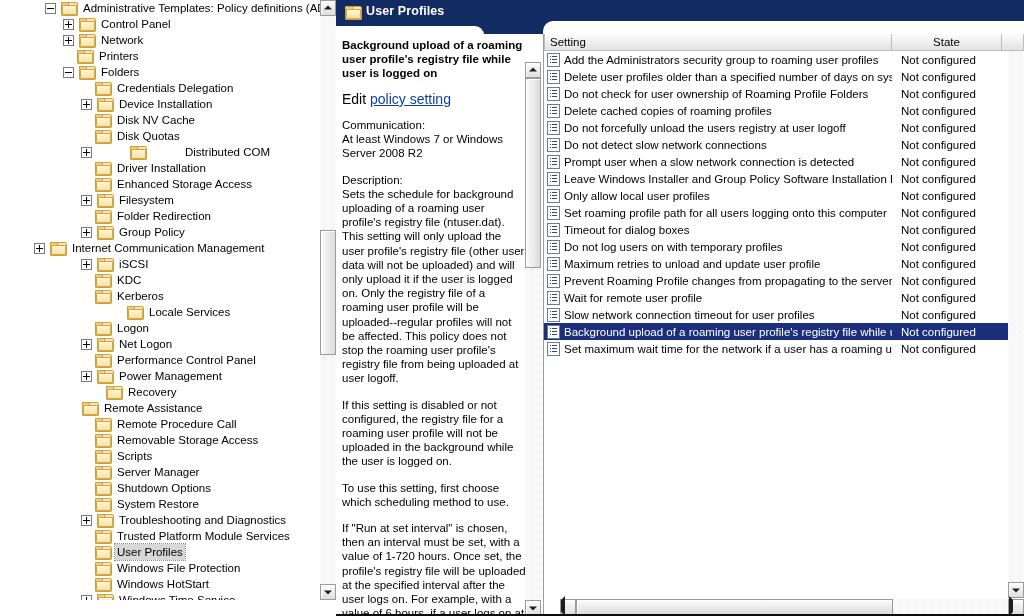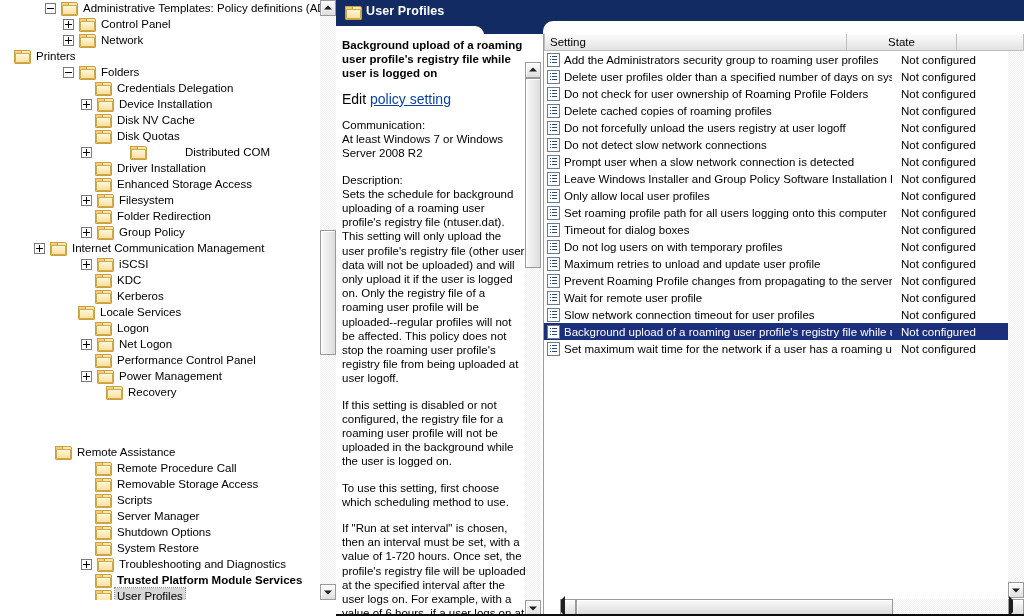--- a/index.html
+++ b/index.html
@@ -302,21 +302,21 @@
     border: 1px solid #bdbdbd;
     border-left: none;
     border-top: none;
     box-sizing: border-box;
     font-size: 11.5px;
     padding-left: 5px;
     color: #000;
     white-space: nowrap;
     overflow: hidden;
   }
-  #col-setting { width: 303px; border-left: 1px solid #bdbdbd; }
+  #col-setting { width: 348px; border-left: 1px solid #bdbdbd; }
   #col-state { width: 110px; text-align: center; padding-left: 0; }
   #col-spare { width: 22px; flex: 1 1 auto; }
 
   #settings-rows {
     position: absolute;
     left: 0; top: 17px;
     width: 466px;
     height: 547px;
     overflow: hidden;
   }
@@ -440,21 +440,21 @@
             <span class="hbar"></span>
             <span class="vbar"></span>
           </span>
           <span class="folder">
             <span class="back"></span>
             <span class="tab"></span>
             <span class="front"></span>
           </span>
           <span class="tlabel">Network</span>
         </div>
-        <div class="tnode" style="">
+        <div class="tnode" style="padding-left: 63px;">
           <span class="expander none"></span>
           <span class="folder">
             <span class="back"></span>
             <span class="tab"></span>
             <span class="front"></span>
           </span>
           <span class="tlabel">Printers</span>
         </div>
         <div class="tnode" style="padding-left: 63px;">
           <span class="expander">
@@ -604,21 +604,21 @@
         </div>
         <div class="tnode" style="padding-left: 81px;">
           <span class="expander none"></span>
           <span class="folder">
             <span class="back"></span>
             <span class="tab"></span>
             <span class="front"></span>
           </span>
           <span class="tlabel">Kerberos</span>
         </div>
-        <div class="tnode" style="padding-left: 64px;">
+        <div class="tnode" style="padding-left: 81px; margin-left: 32px;">
           <span class="expander none"></span>
           <span class="folder">
             <span class="back"></span>
             <span class="tab"></span>
             <span class="front"></span>
           </span>
           <span class="tlabel">Locale Services</span>
         </div>
         <div class="tnode" style="padding-left: 81px;">
           <span class="expander none"></span>
@@ -664,21 +664,21 @@
         </div>
         <div class="tnode" style="padding-left: 92px;">
           <span class="expander none"></span>
           <span class="folder">
             <span class="back"></span>
             <span class="tab"></span>
             <span class="front"></span>
           </span>
           <span class="tlabel">Recovery</span>
         </div>
-        <div class="tnode" style="padding-left: 41px; margin-top: 44px;">
+        <div class="tnode" style="padding-left: 68px;">
           <span class="expander none"></span>
           <span class="folder">
             <span class="back"></span>
             <span class="tab"></span>
             <span class="front"></span>
           </span>
           <span class="tlabel">Remote Assistance</span>
         </div>
         <div class="tnode" style="padding-left: 81px;">
           <span class="expander none"></span>
@@ -739,21 +739,21 @@
             <span class="hbar"></span>
             <span class="vbar"></span>
           </span>
           <span class="folder">
             <span class="back"></span>
             <span class="tab"></span>
             <span class="front"></span>
           </span>
           <span class="tlabel">Troubleshooting and Diagnostics</span>
         </div>
-        <div class="tnode" style="padding-left: 81px; font-weight: bold;">
+        <div class="tnode" style="padding-left: 81px;">
           <span class="expander none"></span>
           <span class="folder">
             <span class="back"></span>
             <span class="tab"></span>
             <span class="front"></span>
           </span>
           <span class="tlabel">Trusted Platform Module Services</span>
         </div>
         <div class="tnode" style="padding-left: 81px;">
           <span class="expander none"></span>

